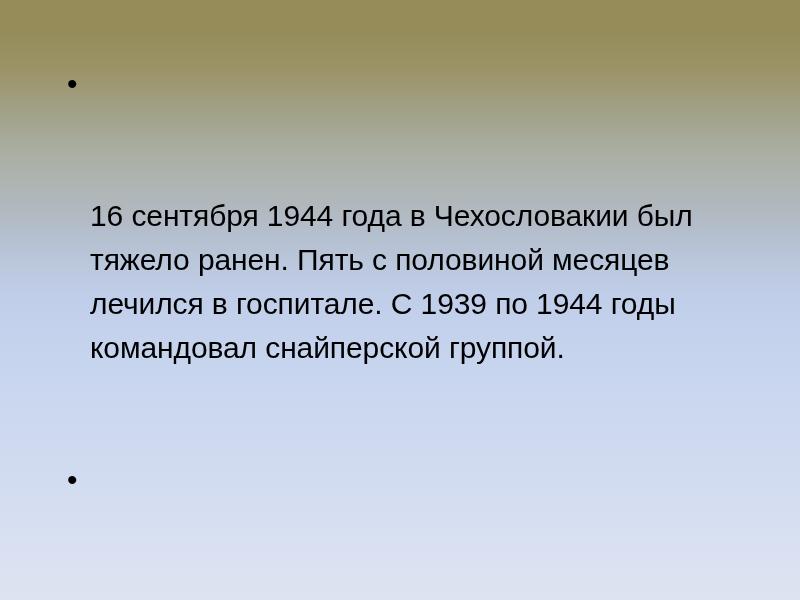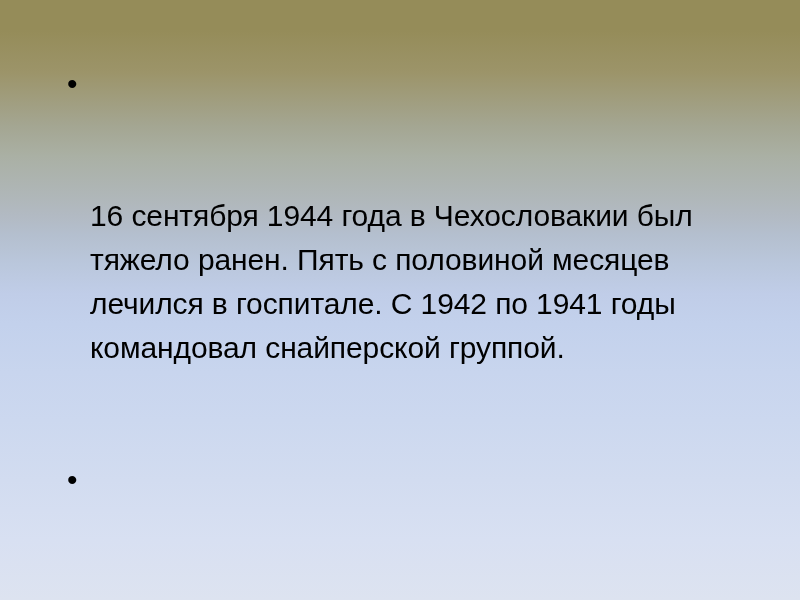--- a/index.html
+++ b/index.html
@@ -77,21 +77,21 @@
 </head>
 <body>
 
 <div id="slide">
 
   <div id="body-text">
     <ul class="bullet-list">
 
       <li class="bullet-item">
         <span class="bullet-dot">•</span>
-        <span class="bullet-text">16 сентября 1944 года в Чехословакии был тяжело ранен. Пять с половиной месяцев лечился в госпитале. С 1942 по 1941 годы командовал снайперской группой.</span>
+        <span class="bullet-text">16 сентября 1944 года в Чехословакии был тяжело ранен. Пять с половиной месяцев лечился в госпитале. С 1939 по 1944 годы командовал снайперской группой.</span>
       </li>
 
       <li class="bullet-item">
         <span class="bullet-dot">•</span>
         <span class="bullet-text">После ранения был уволен в запас</span>
       </li>
 
     </ul>
   </div>
 

